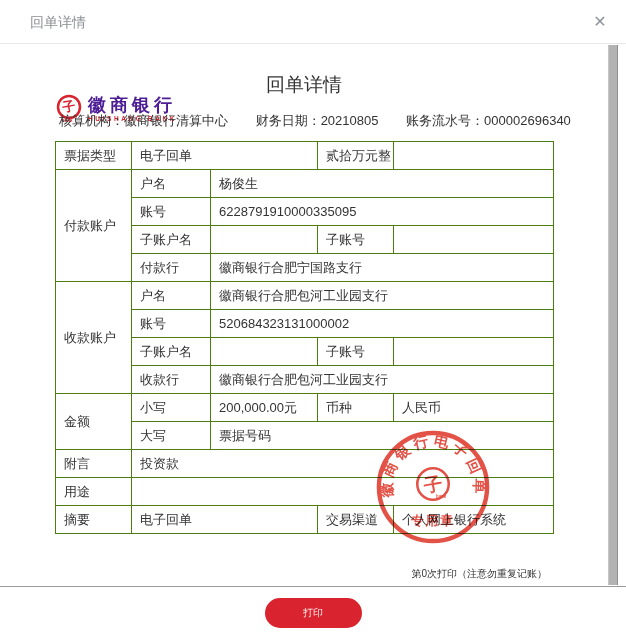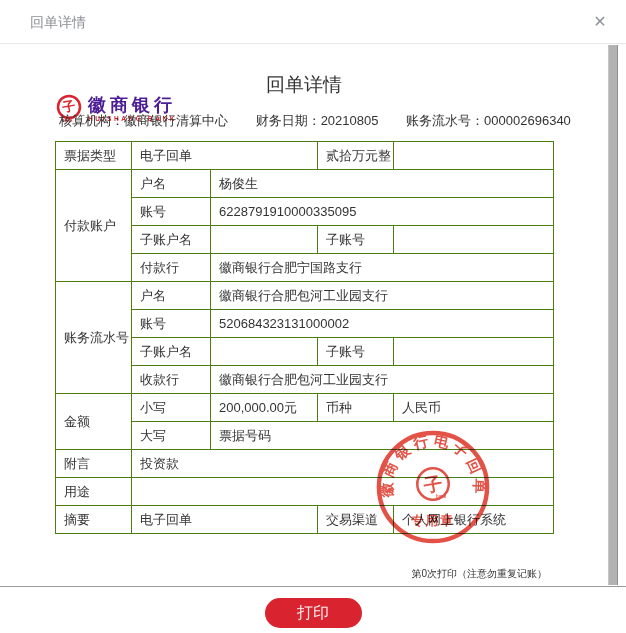--- a/index.html
+++ b/index.html
@@ -84,21 +84,21 @@
   }
 
   
   .modal-footer {
     position: absolute; left: 0; right: 0; bottom: 0; height: 47px;
     background: #fff; border-top: 1px solid #9a9a9a; text-align: center;
   }
   .print-button {
     margin-top: 11px; width: 97px; height: 30px; border: none; cursor: pointer;
     border-radius: 15px; background: var(--brand-red);
-    color: rgba(255,255,255,0.92); font-size: 16px;
+    color: rgba(255,255,255,0.92); font-size: 10px;
     font-family: "Liberation Sans", "DejaVu Sans", sans-serif;
   }
 </style>
 </head>
 <body>
 
 <div class="modal">
 
   <div class="modal-header">
     <span class="modal-title">回单详情</span>
@@ -157,21 +157,21 @@
         <td>子账户名</td>
         <td></td>
         <td>子账号</td>
         <td></td>
       </tr>
       <tr>
         <td>付款行</td>
         <td colspan="3">徽商银行合肥宁国路支行</td>
       </tr>
       <tr>
-        <td rowspan="4">账务流水号</td>
+        <td rowspan="4">收款账户</td>
         <td>户名</td>
         <td colspan="3">徽商银行合肥包河工业园支行</td>
       </tr>
       <tr>
         <td>账号</td>
         <td colspan="3">520684323131000002</td>
       </tr>
       <tr>
         <td>子账户名</td>
         <td></td>

